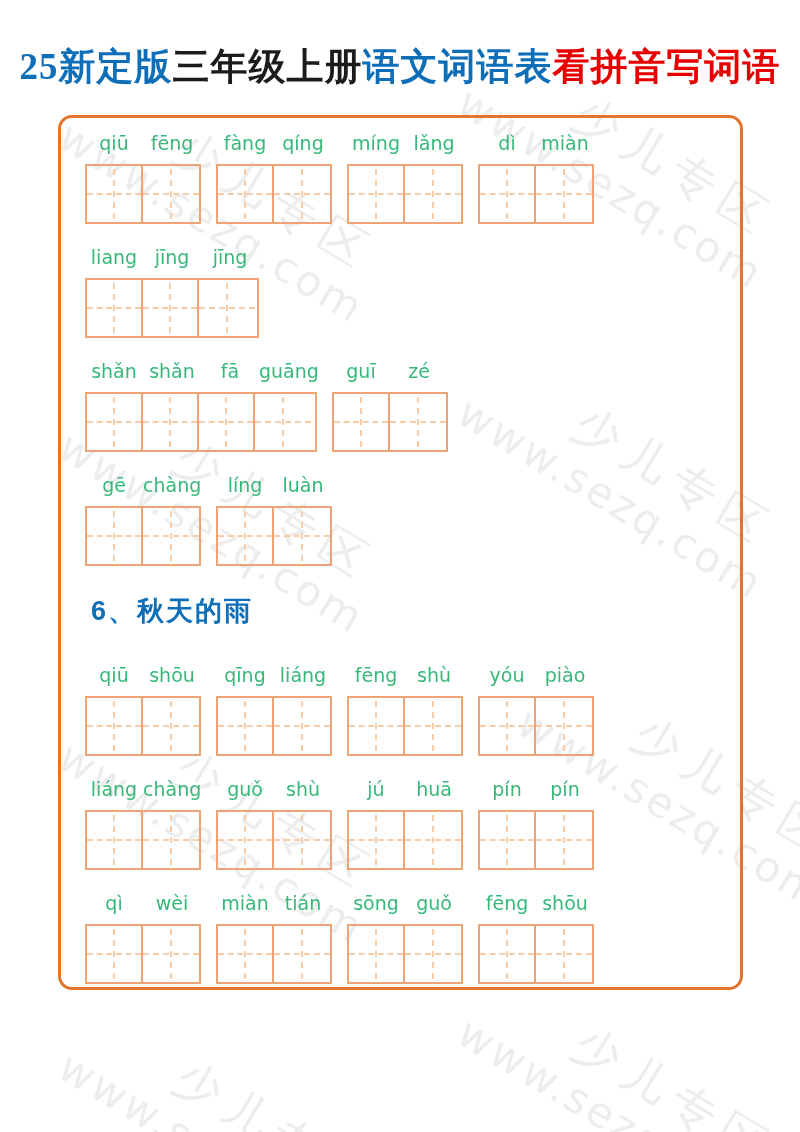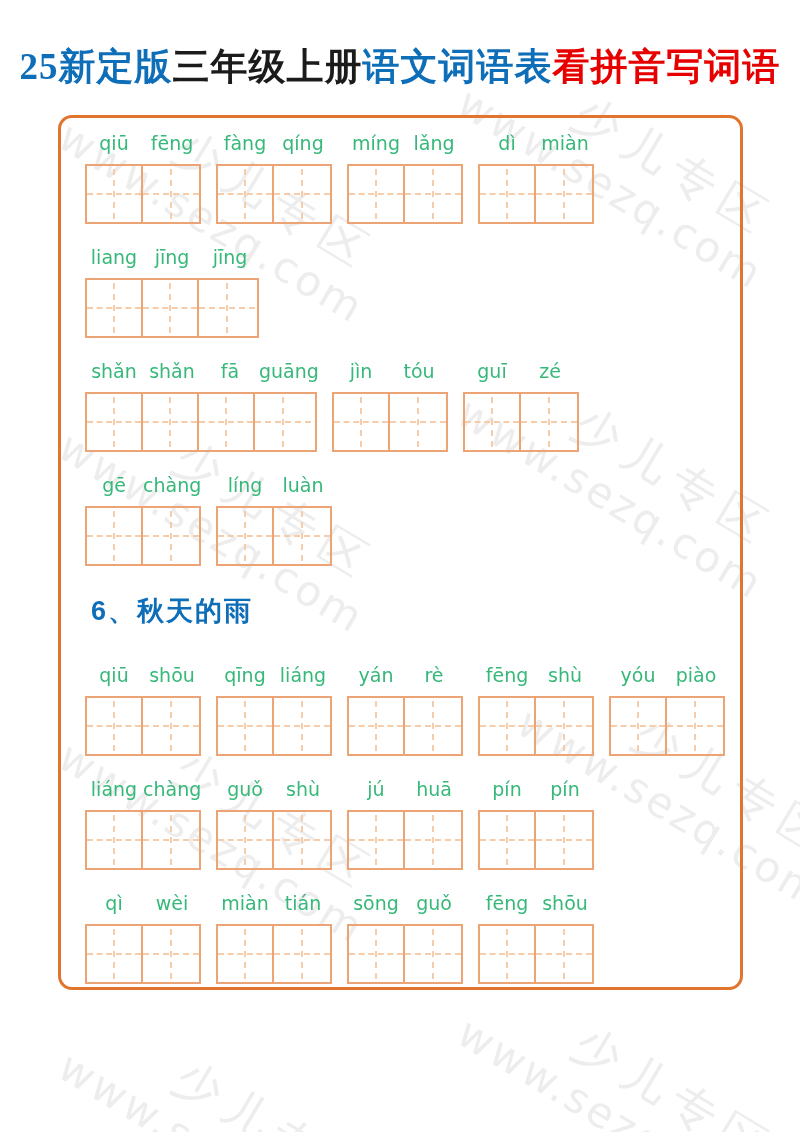--- a/index.html
+++ b/index.html
@@ -190,30 +190,20 @@
           </div>
           <div class="writing-boxes">
             <div class="writing-square"></div>
             <div class="writing-square"></div>
             <div class="writing-square"></div>
             <div class="writing-square"></div>
           </div>
         </div>
         <div class="word-group">
           <div class="pinyin-line">
-            <span class="pinyin-syllable">jìn</span>
-            <span class="pinyin-syllable">tóu</span>
-          </div>
-          <div class="writing-boxes">
-            <div class="writing-square"></div>
-            <div class="writing-square"></div>
-          </div>
-        </div>
-        <div class="word-group">
-          <div class="pinyin-line">
             <span class="pinyin-syllable">guī</span>
             <span class="pinyin-syllable">zé</span>
           </div>
           <div class="writing-boxes">
             <div class="writing-square"></div>
             <div class="writing-square"></div>
           </div>
         </div>
       </div>
       <div class="word-row">
@@ -255,30 +245,20 @@
             <span class="pinyin-syllable">qīng</span>
             <span class="pinyin-syllable">liáng</span>
           </div>
           <div class="writing-boxes">
             <div class="writing-square"></div>
             <div class="writing-square"></div>
           </div>
         </div>
         <div class="word-group">
           <div class="pinyin-line">
-            <span class="pinyin-syllable">yán</span>
-            <span class="pinyin-syllable">rè</span>
-          </div>
-          <div class="writing-boxes">
-            <div class="writing-square"></div>
-            <div class="writing-square"></div>
-          </div>
-        </div>
-        <div class="word-group">
-          <div class="pinyin-line">
             <span class="pinyin-syllable">fēng</span>
             <span class="pinyin-syllable">shù</span>
           </div>
           <div class="writing-boxes">
             <div class="writing-square"></div>
             <div class="writing-square"></div>
           </div>
         </div>
         <div class="word-group">
           <div class="pinyin-line">

